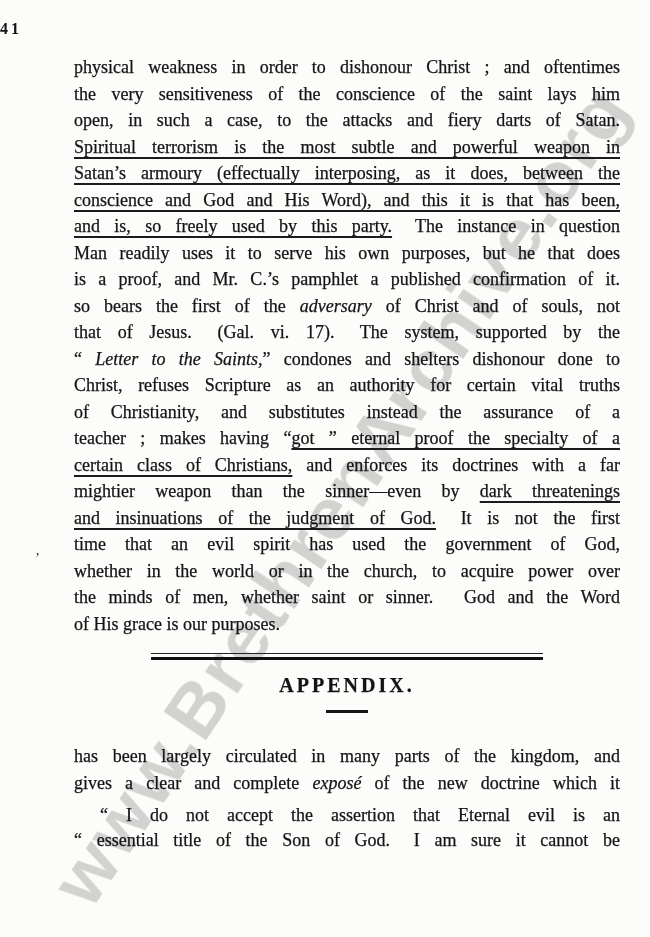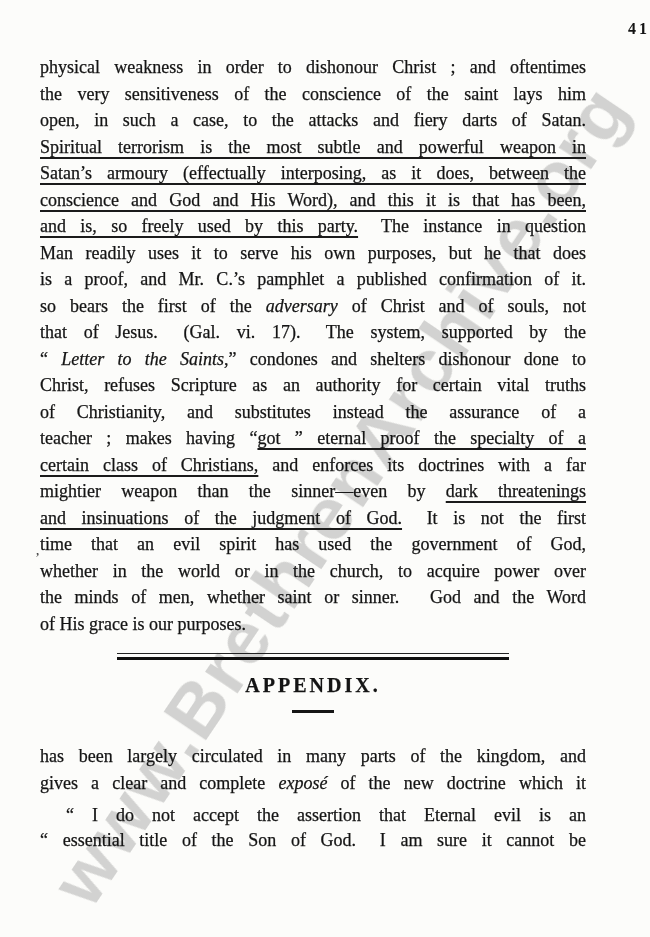--- a/index.html
+++ b/index.html
@@ -17,26 +17,26 @@
     font-size:75px; letter-spacing:2px;
     color:rgba(125,125,125,0.33);
     transform:rotate(-56deg);
     z-index:0; pointer-events:none; filter:blur(0.4px);
     white-space:nowrap;
   }
 
   .page-number {
     position:relative; z-index:1;
     padding-top:20px; height:22px;
-    text-align:right; font-size:16px; font-weight:bold; letter-spacing:3px;
+    text-align:left; font-size:16px; font-weight:bold; letter-spacing:3px;
   }
 
   .body-col {
     position:relative; z-index:1;
-    margin-left:40px; width:546px;
+    margin-left:74px; width:546px;
     -webkit-text-stroke:0.25px #141414;
   }
 
   .para { margin:0; }
   #para1 { margin-top:12px; }
   #para2 { margin-top:30px; }
   #para3 { margin-top:6px; }
 
   .line {
     font-size:18px; line-height:26.5px; height:26.5px;

